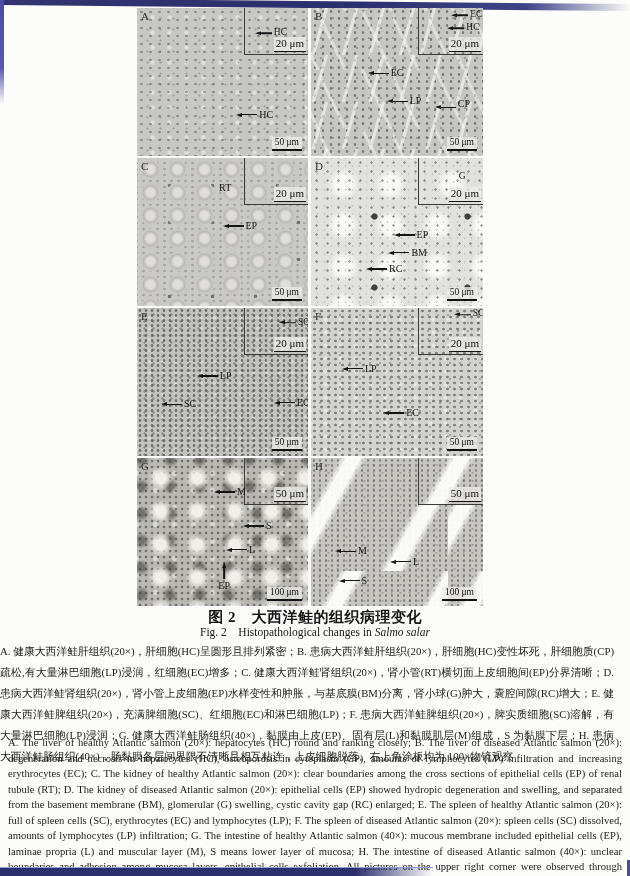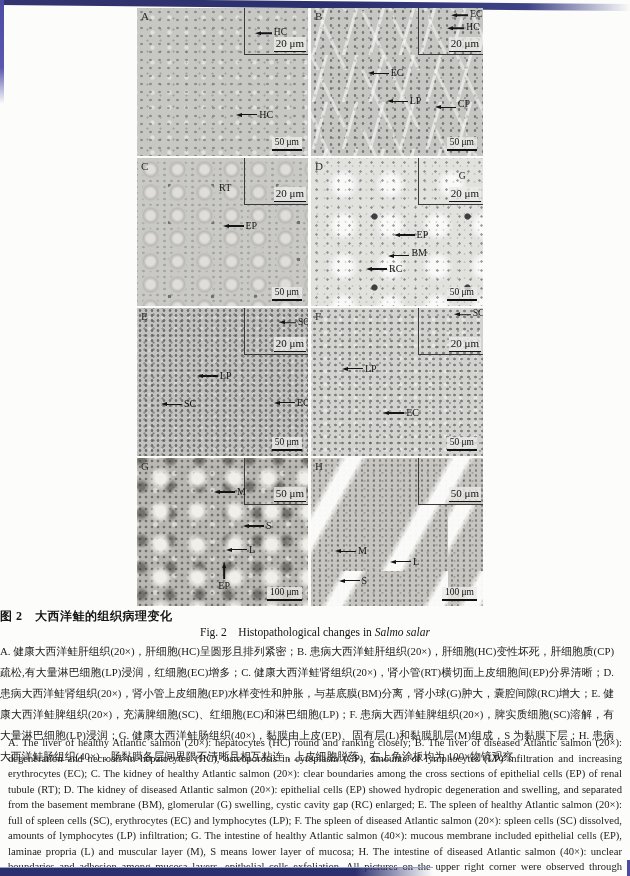--- a/index.html
+++ b/index.html
@@ -87,22 +87,22 @@
     radial-gradient(circle,rgba(40,40,36,.5) 1px,transparent 1.7px),
     radial-gradient(circle,rgba(250,250,246,.5) 2px,transparent 3.2px);
     background-size:37px 33px,29px 27px,6px 6px,19px 17px;background-position:5px 4px,19px 15px,0 0,9px 7px;}
   .tex-h{background-color:#c6c5c0;background-image:
     repeating-linear-gradient(119deg,rgba(255,255,255,0) 0 25px,rgba(253,253,251,.95) 31px 43px,rgba(255,255,255,0) 49px 89px),
     radial-gradient(circle,rgba(55,55,58,.5) .9px,transparent 1.5px),
     radial-gradient(circle,rgba(95,95,98,.35) .8px,transparent 1.3px);
     background-size:137px 113px,6px 5px,9px 8px;background-position:0 0,0 0,4px 3px;}
 
   
-  .cap-title-cn{position:absolute;left:0;top:608px;width:630px;
-    font-size:12px;font-weight:bold;letter-spacing:.5px;color:#151515;}
+  .cap-title-cn{position:absolute;left:0;top:608px;width:630px;text-align:center;
+    font-size:15px;font-weight:bold;letter-spacing:.5px;color:#151515;}
   .cap-title-en{position:absolute;left:0;top:625px;width:630px;text-align:center;
     font-size:11.5px;color:#151515;}
   .cap-title-en .species{font-style:italic;}
   .cap-cn{position:absolute;left:0;top:641px;width:614px;
     font-size:10.8px;line-height:21px;text-align:justify;color:#1b1b1b;}
   .cap-en{position:absolute;left:8px;top:735px;width:614px;
     font-size:10.6px;line-height:15.5px;text-align:justify;color:#1b1b1b;}
 </style>
 </head>
 <body>
@@ -193,21 +193,21 @@
     </div>
     <div class="panel tex-d">
       <span class="letter">D</span>
       <span class="ann" style="left: 48%; top: 52%;">
         <span class="arr">
           <span class="head"></span>
           <span class="shaft"></span>
         </span>
         <span class="lbl">EP</span>
       </span>
-      <span class="ann" style="left: 45%; top: 64%; align-items: flex-end;">
+      <span class="ann" style="left: 45%; top: 64%;">
         <span class="arr">
           <span class="head"></span>
           <span class="shaft"></span>
         </span>
         <span class="lbl">BM</span>
       </span>
       <span class="ann" style="left: 32%; top: 75%;">
         <span class="arr">
           <span class="head"></span>
           <span class="shaft"></span>

